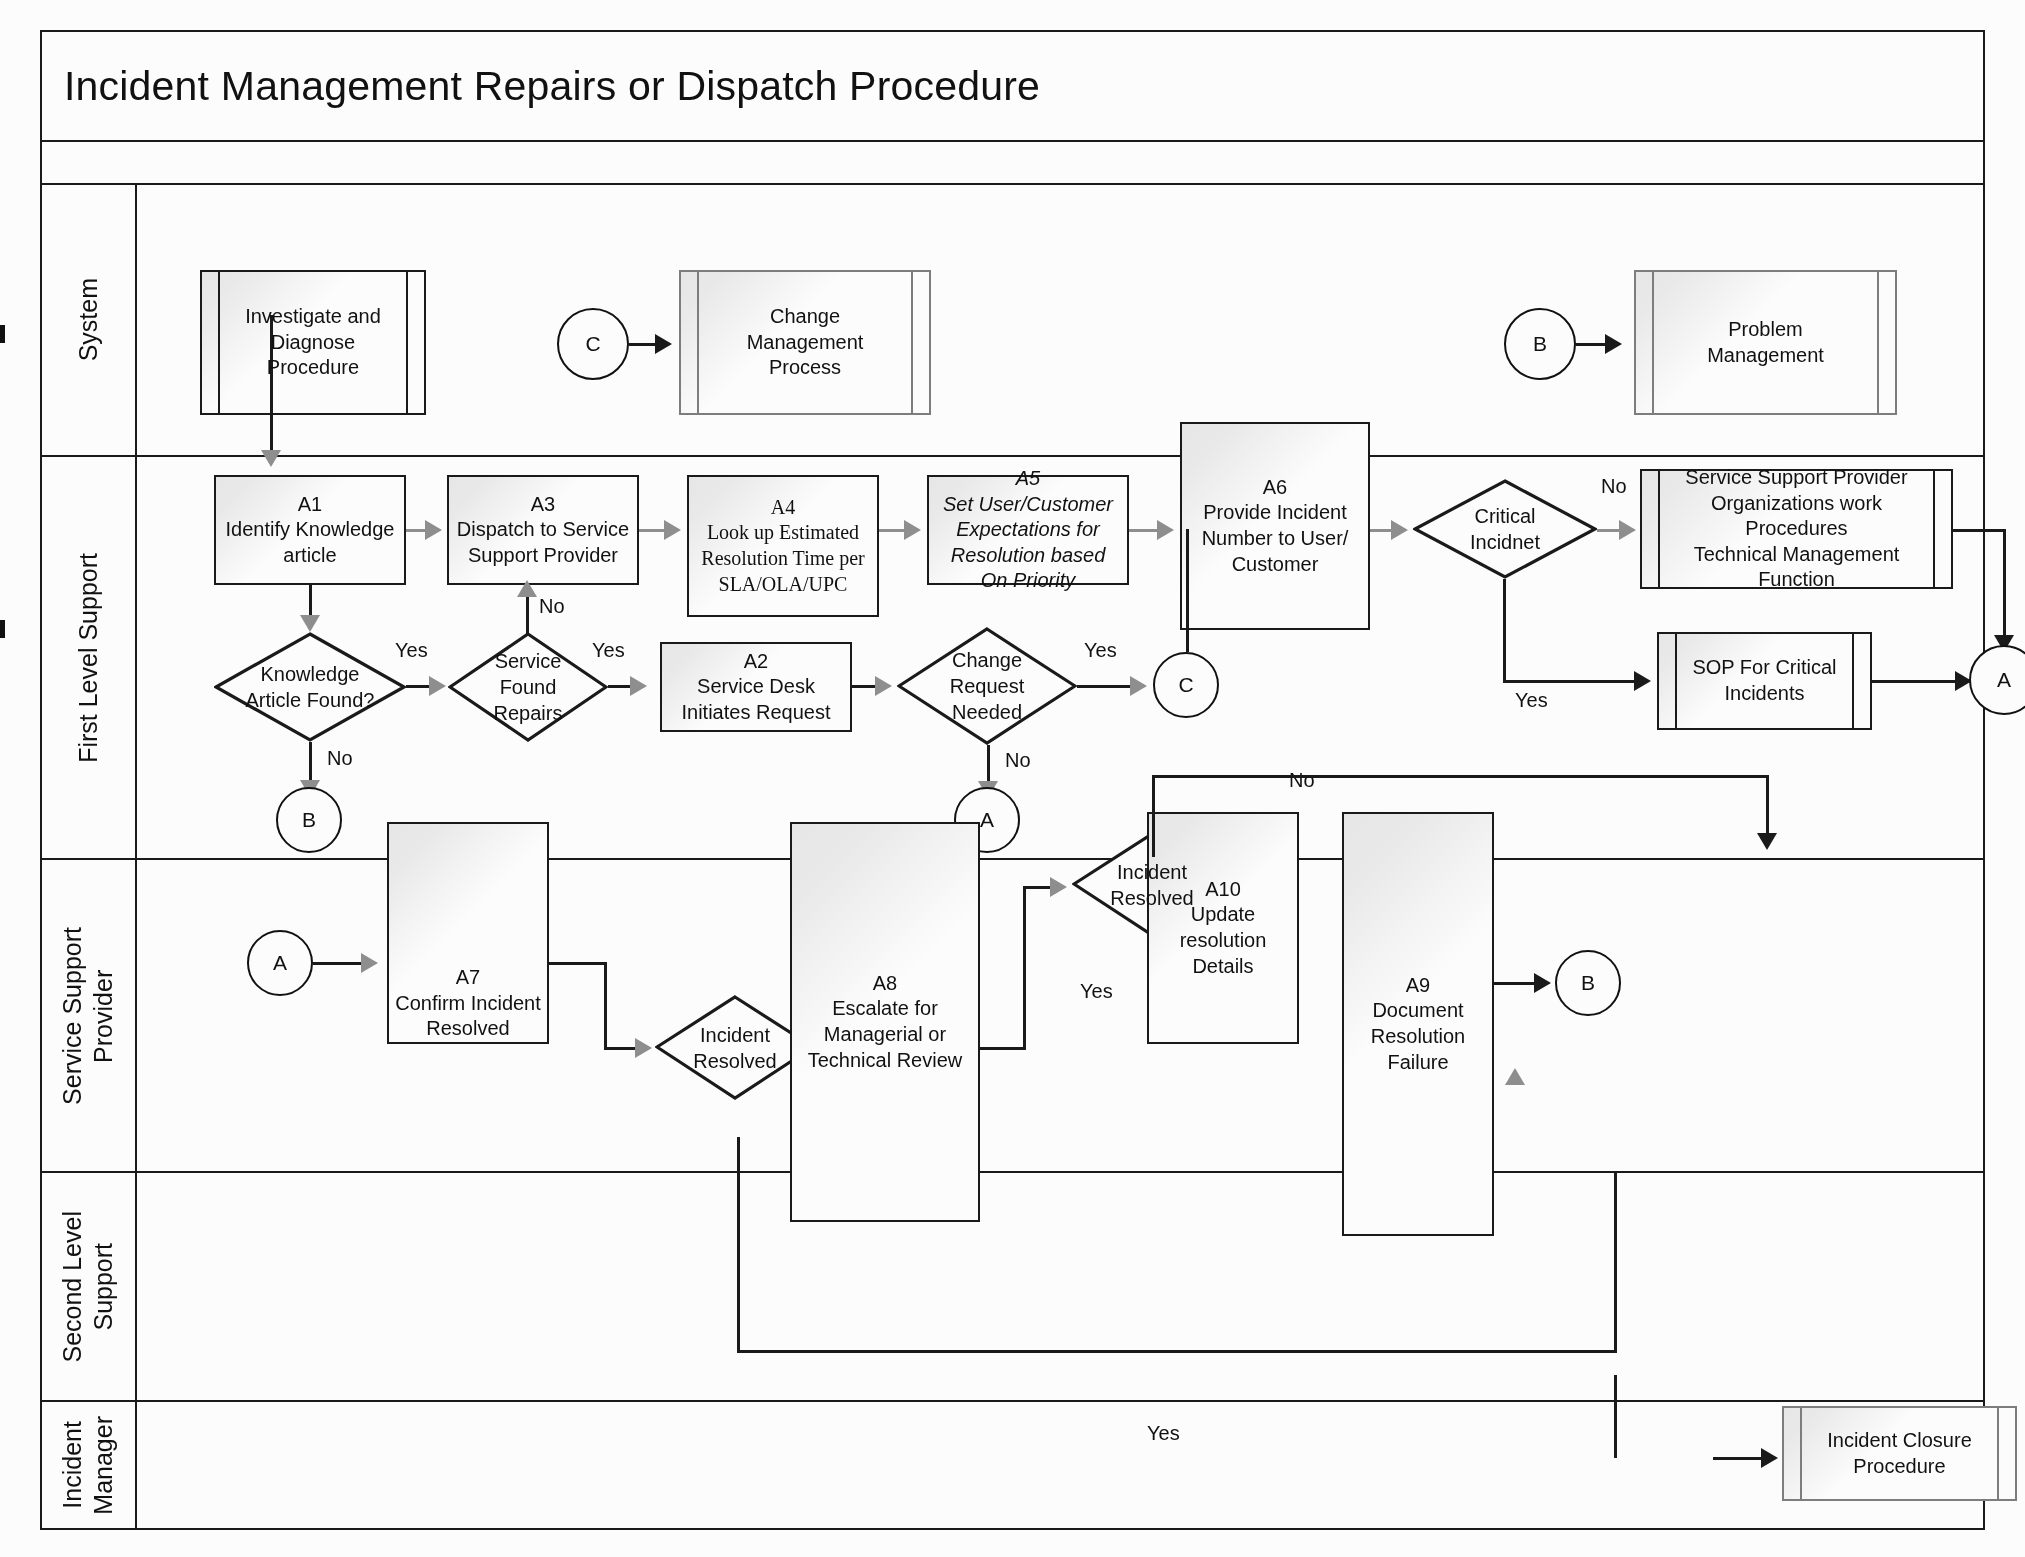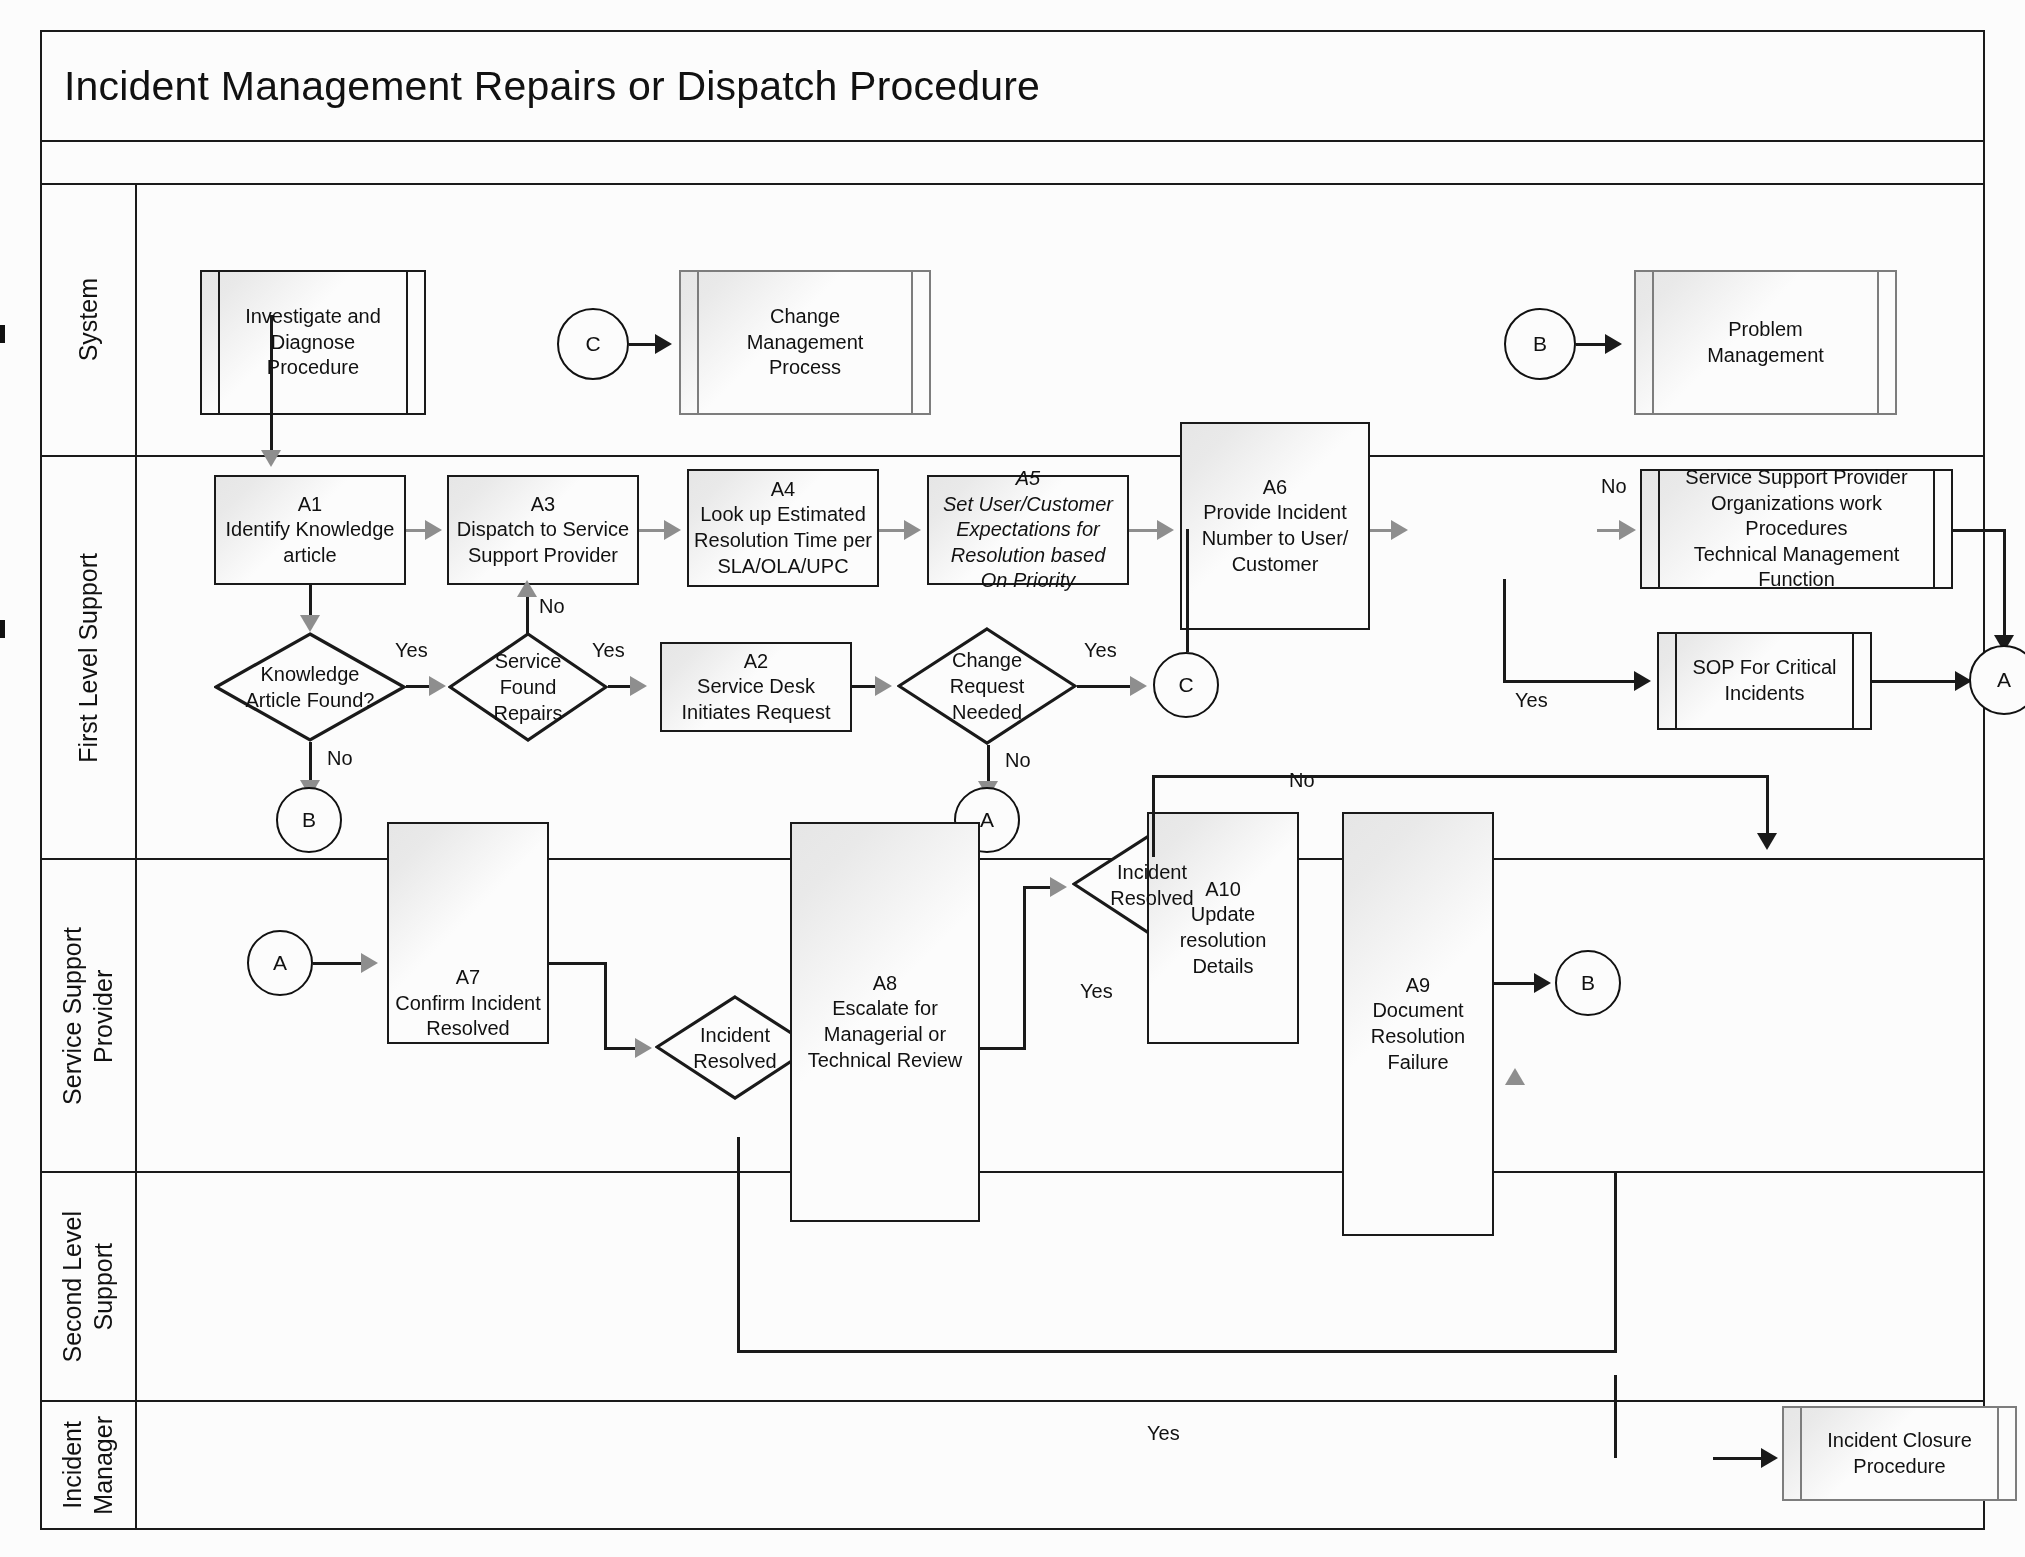--- a/index.html
+++ b/index.html
@@ -134,21 +134,21 @@
 Identify Knowledge
 article</span>
       </div>
 
       <div class="shp process" style="left:310px;top:18px;width:192px;height:110px;">
         <span>A3
 Dispatch to Service
 Support Provider</span>
       </div>
 
-      <div class="shp process" style="left:550px;top:12px;width:192px;height:118px;">
+      <div class="shp process" style="left:550px;top:18px;width:192px;height:142px;font-family:Liberation Serif, serif;">
         <span>A4
 Look up Estimated
 Resolution Time per
 SLA/OLA/UPC</span>
       </div>
 
       <div class="shp process" style="left:790px;top:18px;width:202px;height:110px;font-style:italic;">
         <span>A5
 Set User/Customer
 Expectations for
@@ -171,20 +171,27 @@
 
       <div class="ln h g" style="left:742px;top:72px;width:28px;"></div>
       <div class="arw r" style="left:767px;top:63px;"></div>
 
       <div class="ln h g" style="left:992px;top:72px;width:32px;"></div>
       <div class="arw r" style="left:1020px;top:63px;"></div>
 
       <div class="ln h g" style="left:1233px;top:72px;width:26px;"></div>
       <div class="arw r" style="left:1254px;top:63px;"></div>
 
+      <div class="shp decision" style="left:1276px;top:22px;width:184px;height:100px;">
+        <svg class="dia" viewBox="0 0 184 100" preserveAspectRatio="none">
+          <polygon points="92,2 182,50 92,98 2,50" fill="#fcfcfc" stroke="#1a1a1a" stroke-width="3.2"></polygon>
+        </svg>
+        <span class="lbl">Critical
+Incidnet</span>
+      </div>
 
       <div class="ln h g" style="left:1460px;top:72px;width:26px;"></div>
       <div class="arw r" style="left:1482px;top:63px;"></div>
       <div class="flag" style="left:1464px;top:18px;">No</div>
 
       <div class="shp predef" style="left:1503px;top:12px;width:313px;height:120px;">
         <span class="lbl">Service Support Provider
 Organizations work
 Procedures
 Technical Management

